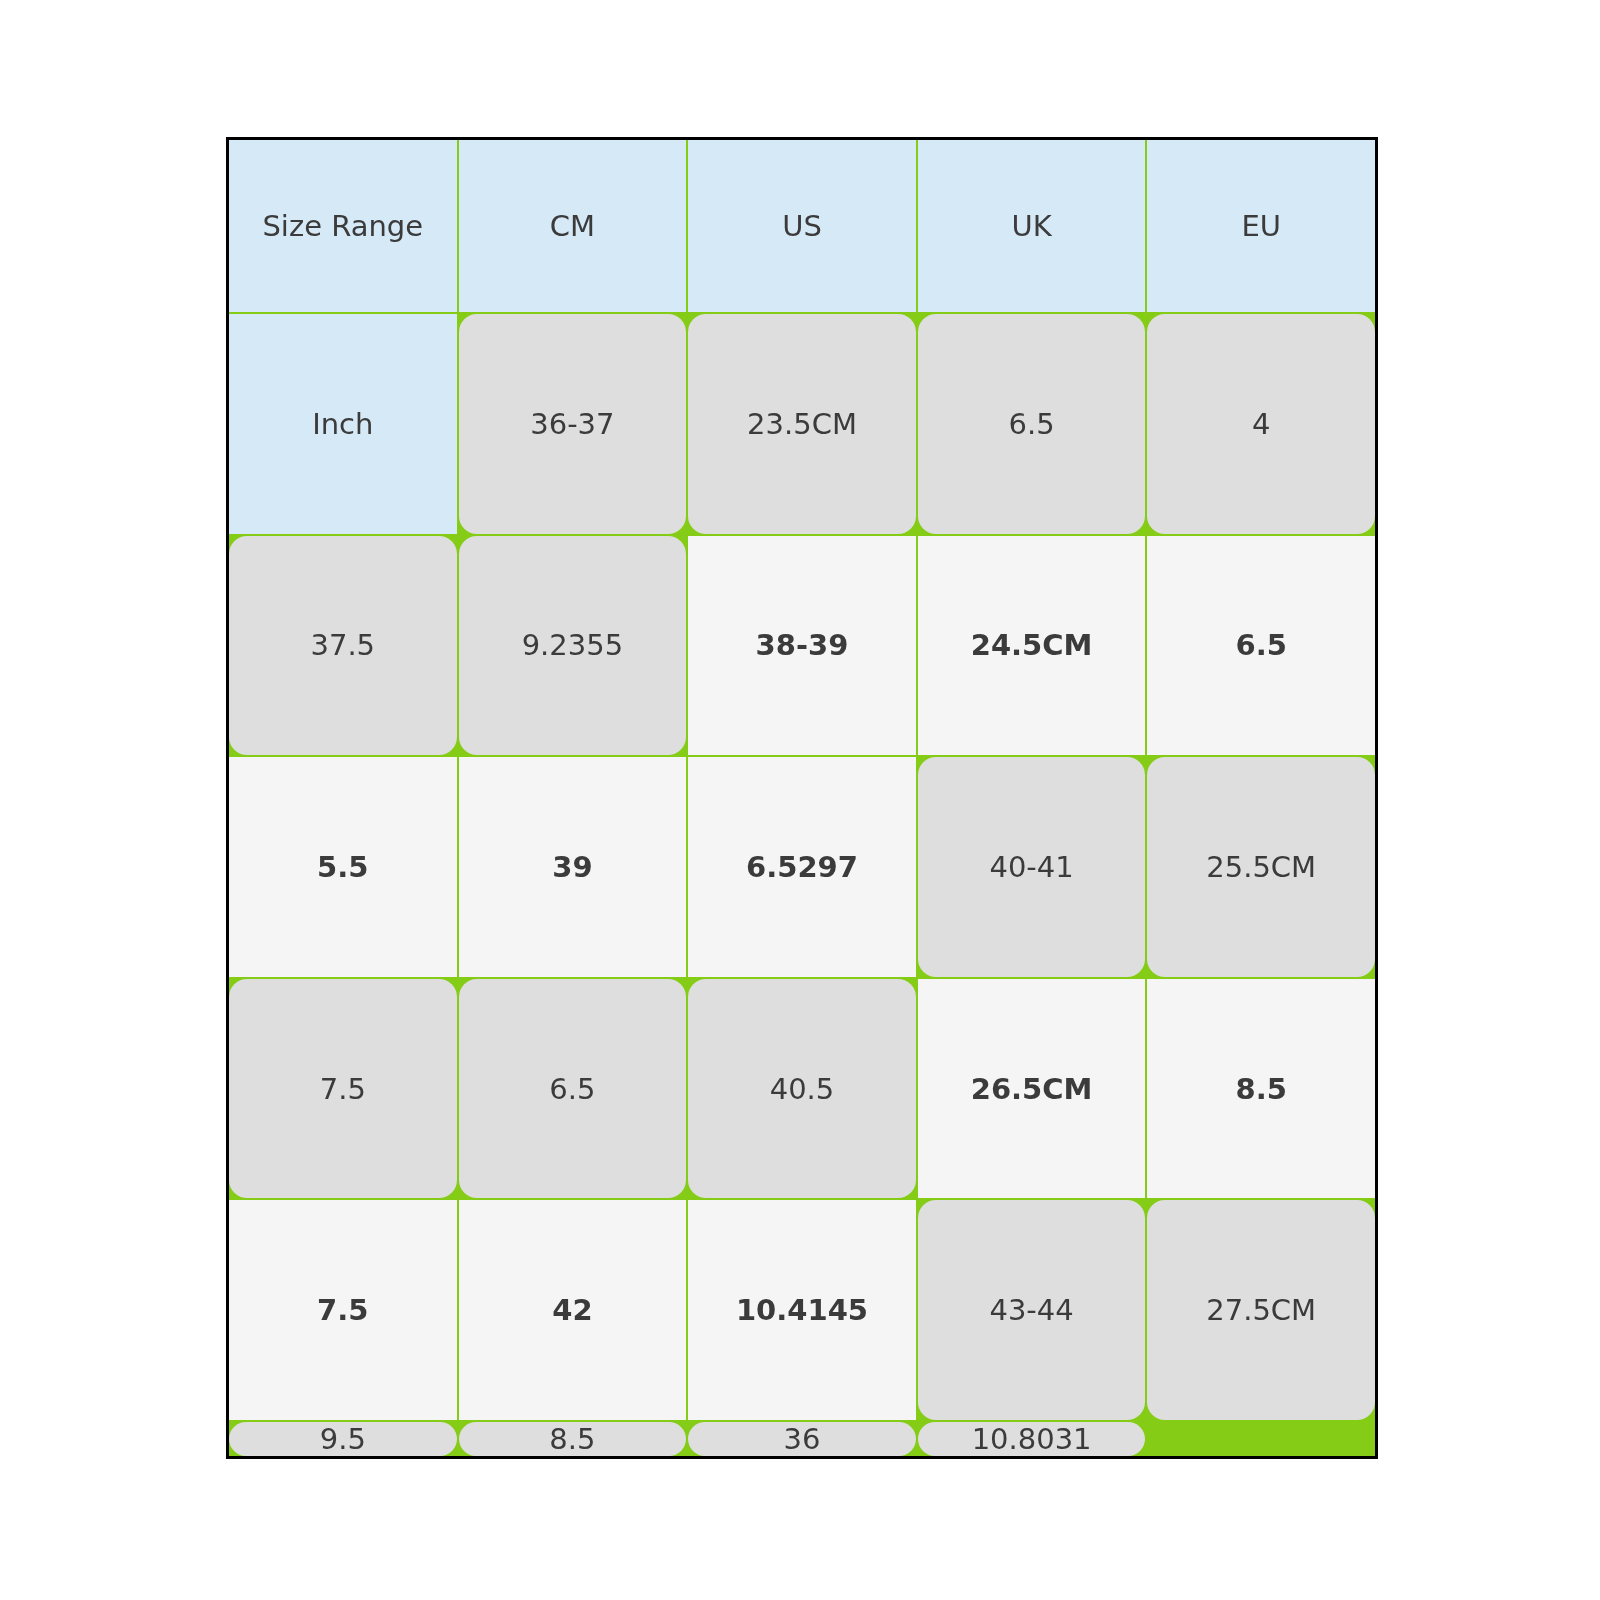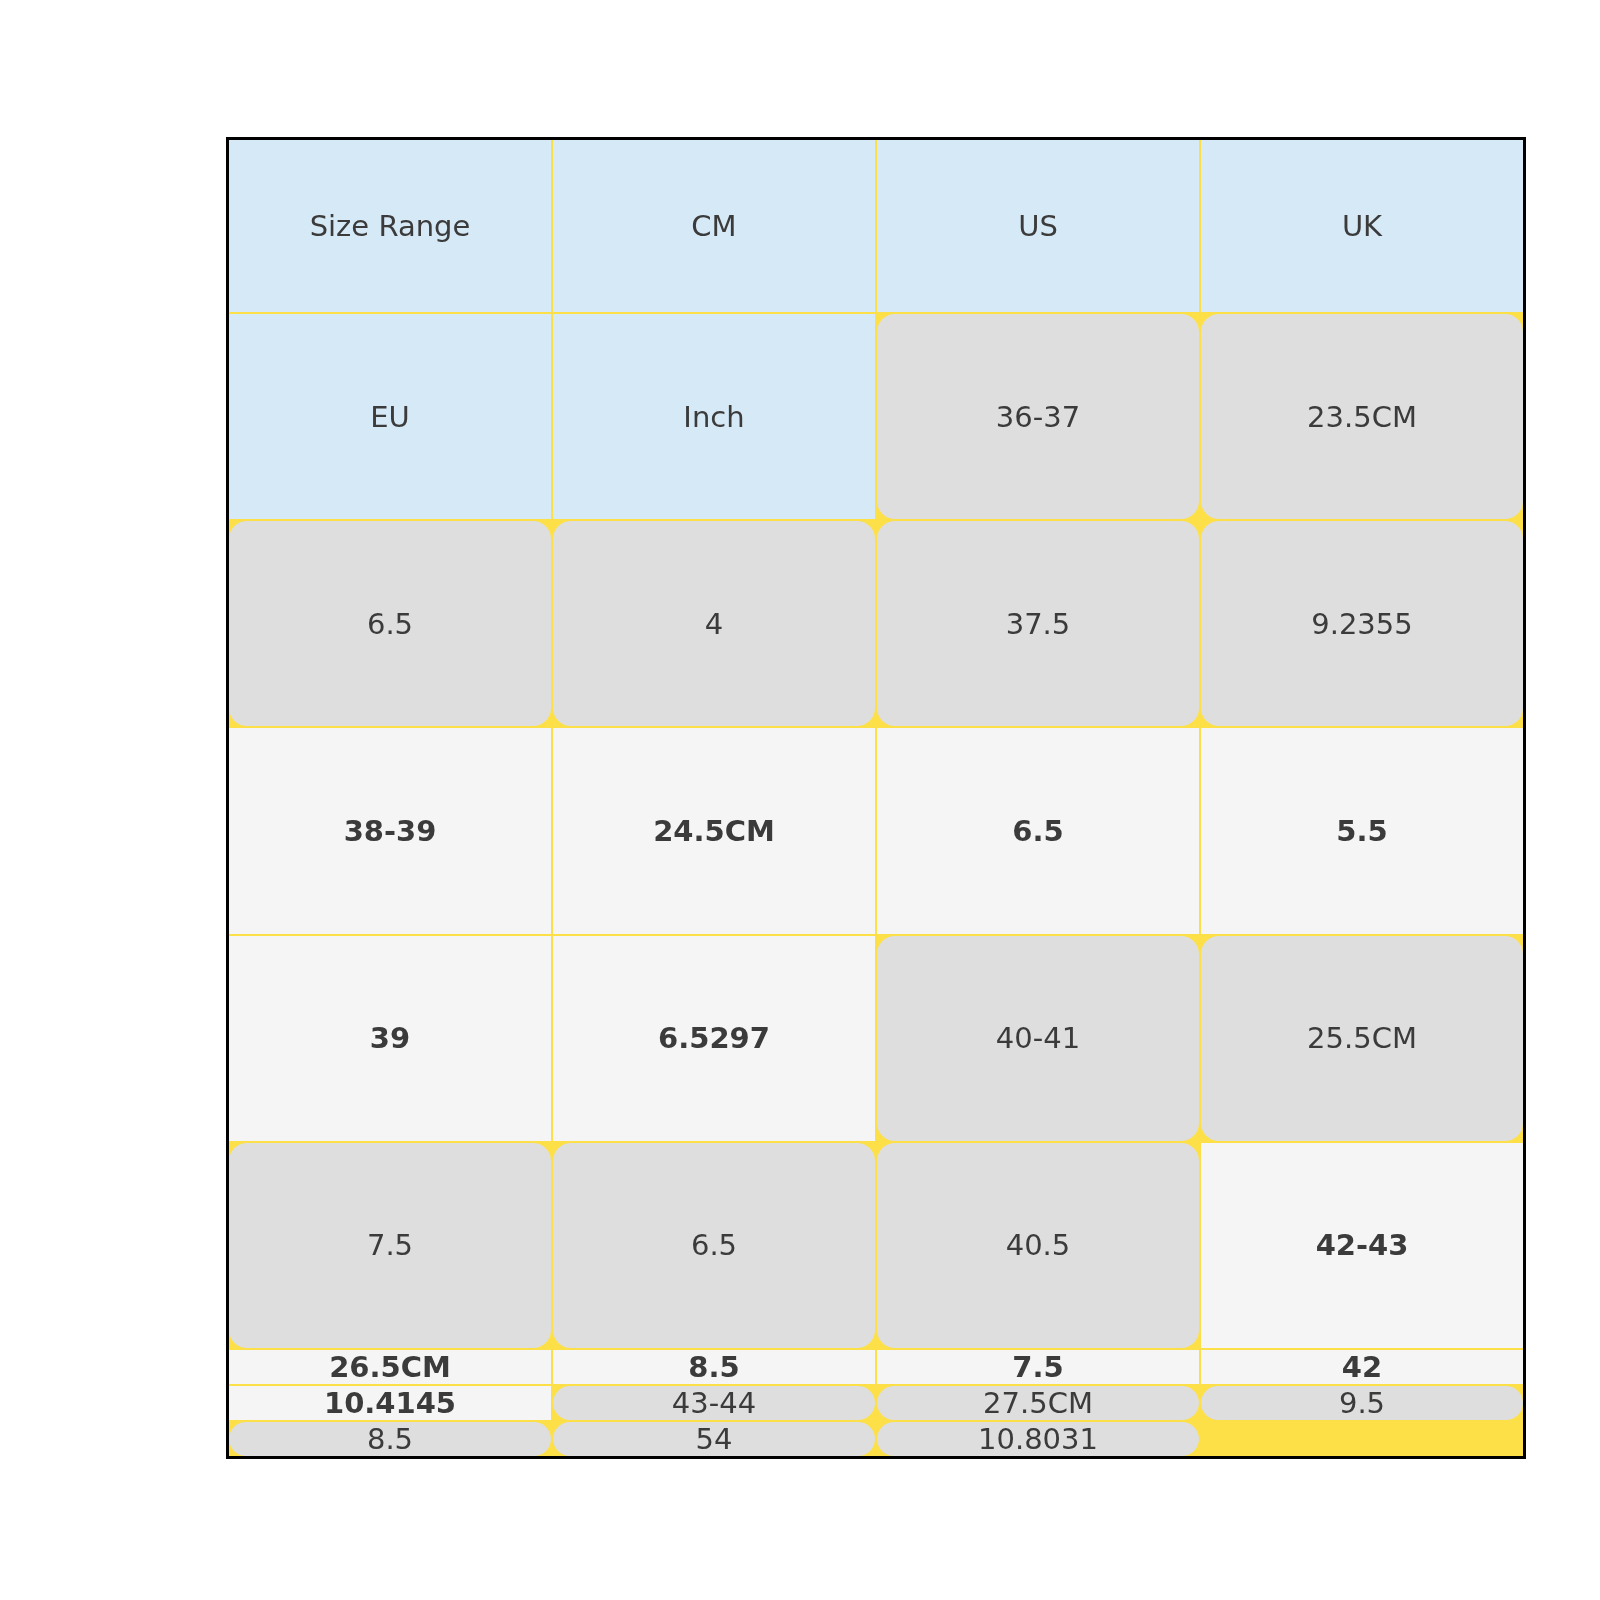--- a/index.html
+++ b/index.html
@@ -14,27 +14,27 @@
     position: relative;
     width: 1600px;
     height: 1600px;
     background: #ffffff;
     overflow: hidden;
   }
   .size-table {
     position: absolute;
     left: 226px;
     top: 137px;
-    width: 1300px;
+    width: 1152px;
     height: 1322px;
     box-sizing: border-box;
     border: 3px solid #000000;
-    background: #fde047;
+    background: #84cc16;
     display: grid;
-    grid-template-columns: repeat(4, 1fr);
+    grid-template-columns: repeat(5, 1fr);
     grid-template-rows: 172px repeat(5, 1fr);
     gap: 2px;
   }
   .cell {
     display: flex;
     align-items: center;
     justify-content: center;
     text-align: center;
     font-size: 29px;
     color: #3b3b3b;
@@ -72,28 +72,27 @@
     <div class="cell row-even">5.5</div>
     <div class="cell row-even">39</div>
     <div class="cell row-even">6.5297</div>
 
     <div class="cell row-odd">40-41</div>
     <div class="cell row-odd">25.5CM</div>
     <div class="cell row-odd">7.5</div>
     <div class="cell row-odd">6.5</div>
     <div class="cell row-odd">40.5</div>
 
-    <div class="cell row-even">42-43</div>
     <div class="cell row-even">26.5CM</div>
     <div class="cell row-even">8.5</div>
     <div class="cell row-even">7.5</div>
     <div class="cell row-even">42</div>
     <div class="cell row-even">10.4145</div>
 
     <div class="cell row-odd">43-44</div>
     <div class="cell row-odd">27.5CM</div>
     <div class="cell row-odd">9.5</div>
     <div class="cell row-odd">8.5</div>
-    <div class="cell row-odd">54</div>
+    <div class="cell row-odd">36</div>
     <div class="cell row-odd">10.8031</div>
 
   </div>
 </div>
 
 </body></html>

